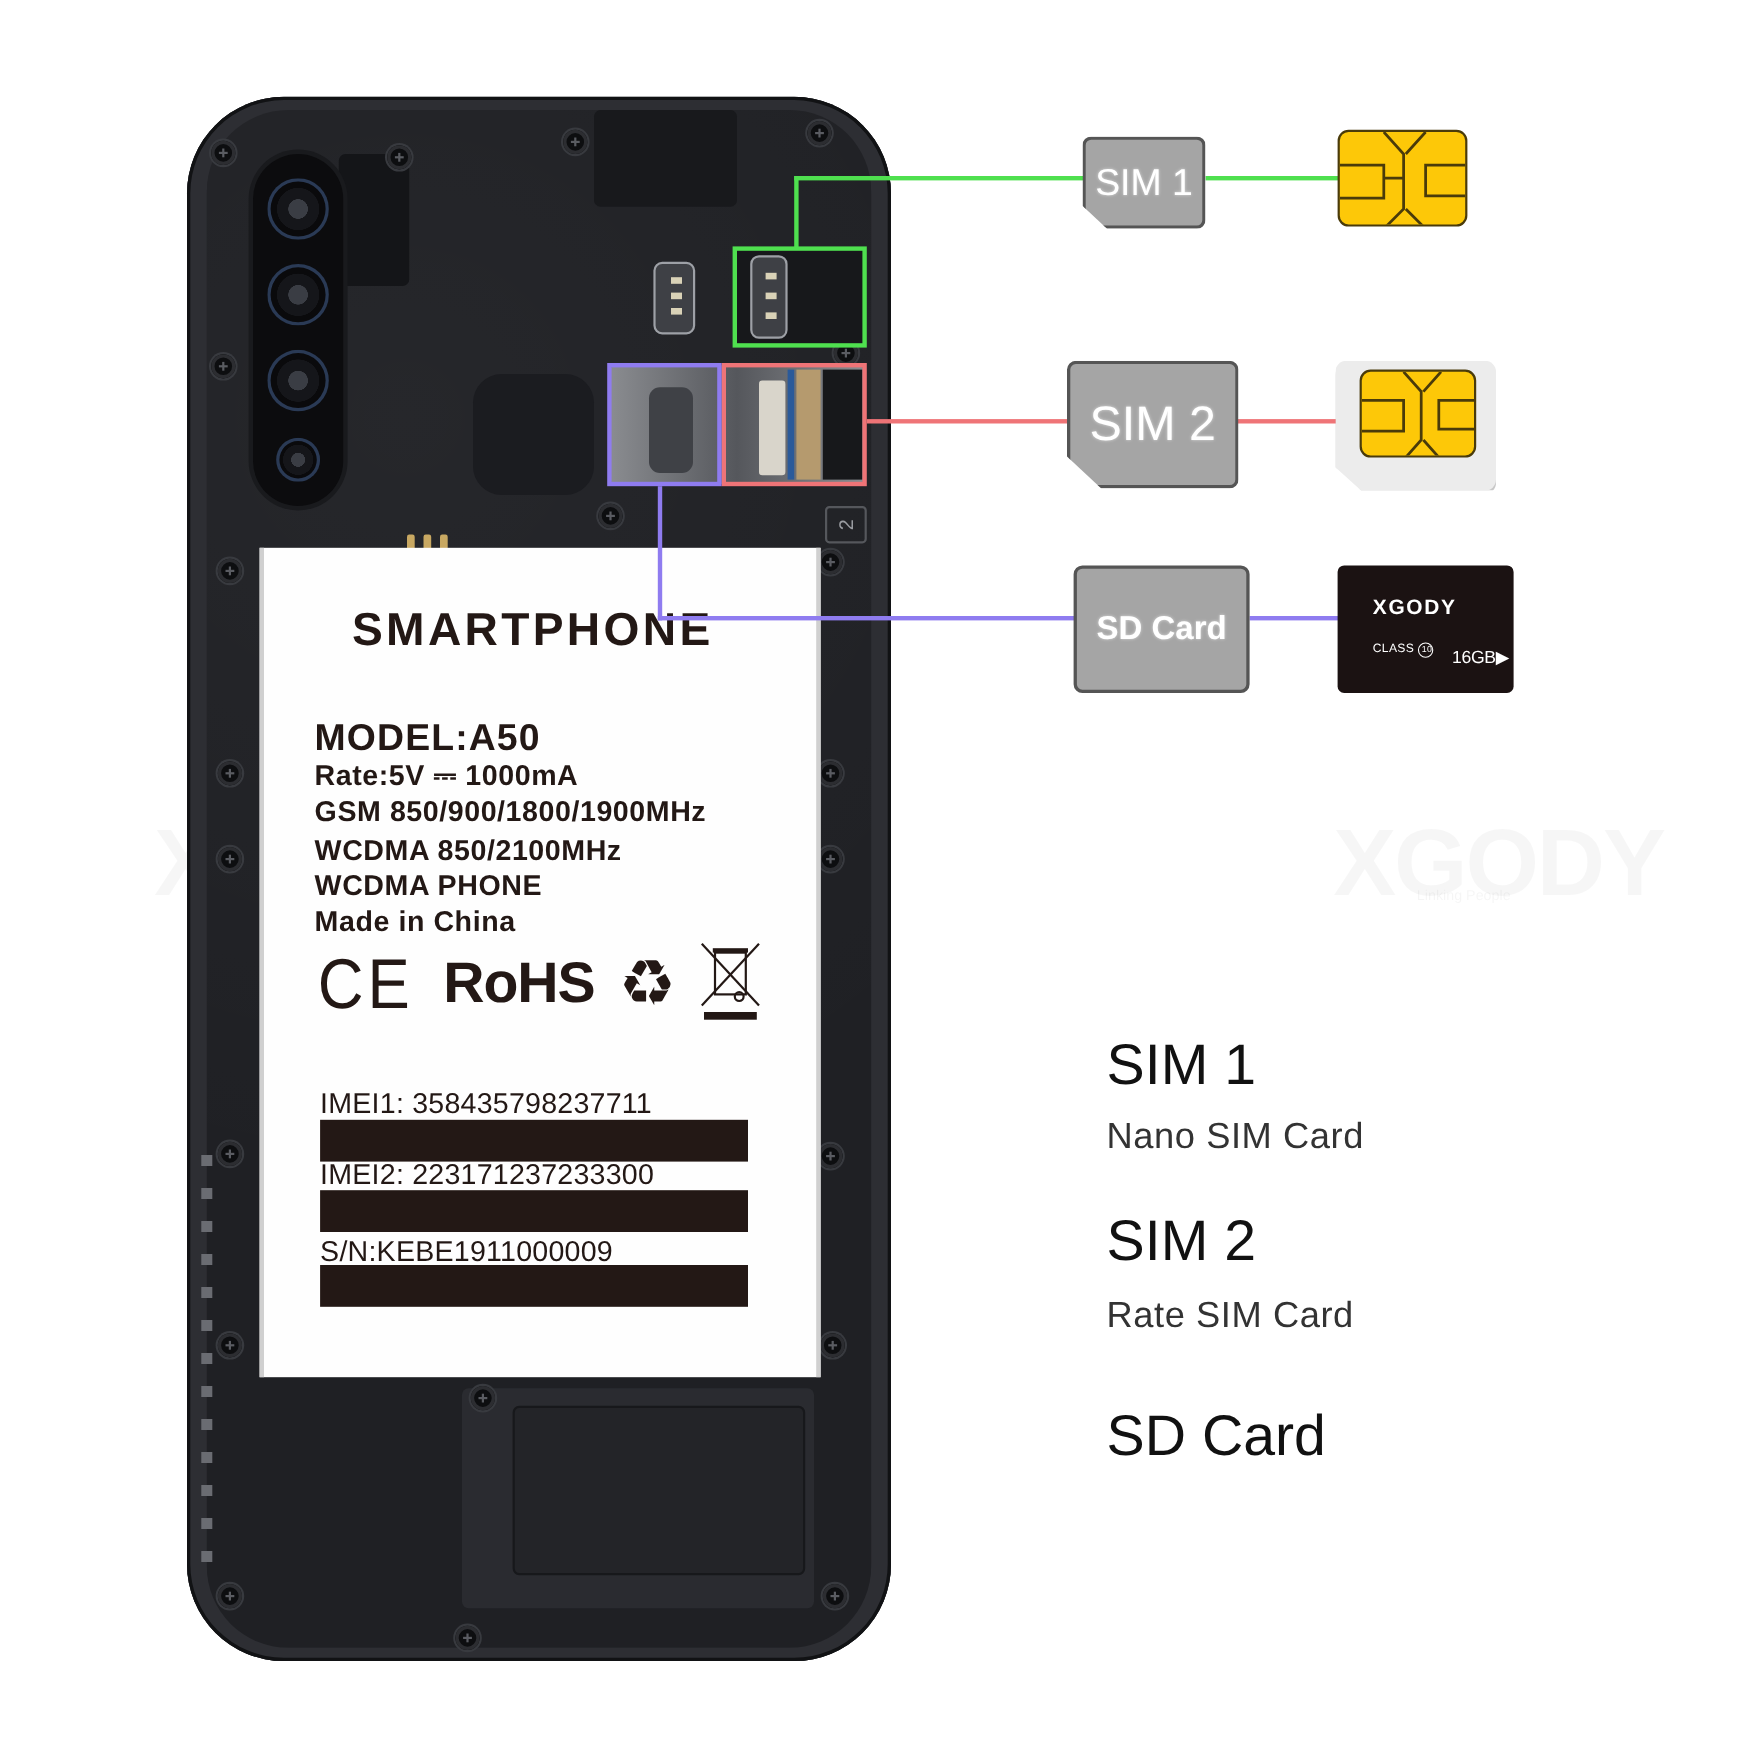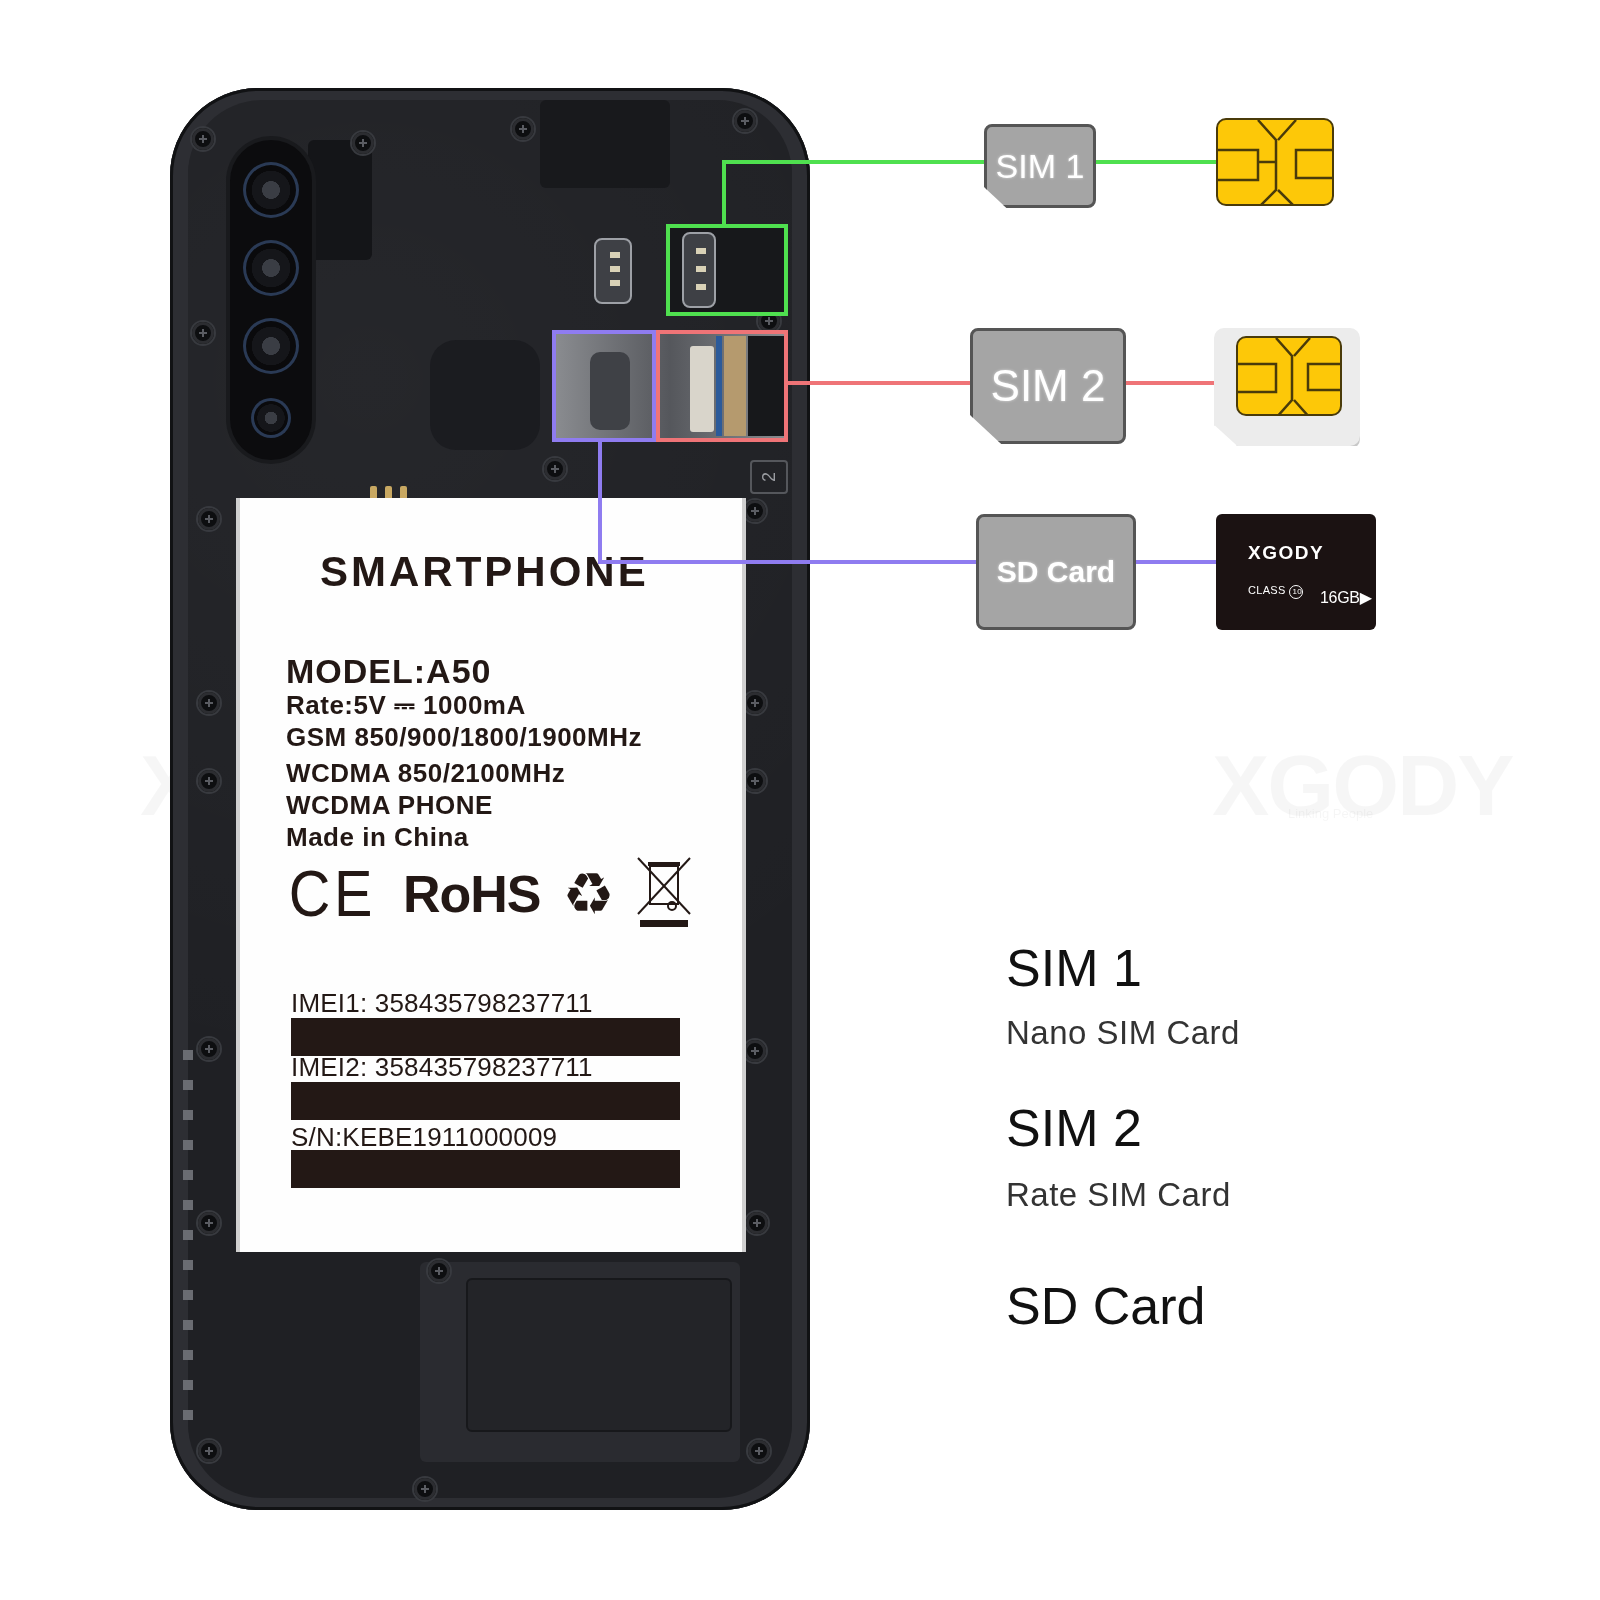--- a/index.html
+++ b/index.html
@@ -212,21 +212,21 @@
       <circle cx="36" cy="50" r="4" fill="none" stroke="#231815" stroke-width="2"></circle>
       <line x1="2" y1="2" x2="54" y2="58" stroke="#231815" stroke-width="2"></line>
       <line x1="54" y1="2" x2="2" y2="58" stroke="#231815" stroke-width="2"></line>
       <rect x="4" y="64" width="48" height="7" fill="#231815"></rect>
     </svg>
   </span>
 </div>
 
 <div class="imei-text" style="top:988px;">IMEI1: 358435798237711</div>
 <div class="barcode-bar" style="top:1018px;"></div>
-<div class="imei-text" style="top:1052px;">IMEI2: 358435798237711</div>
+<div class="imei-text" style="top:1052px;">IMEI2: 223171237233300</div>
 <div class="barcode-bar" style="top:1082px;"></div>
 <div class="imei-text" style="top:1122px;">S/N:KEBE1911000009</div>
 <div class="barcode-bar" style="top:1150px;"></div>
 
 <div class="abs" style="left:183px; top:1050px; width:10px; height:370px; background:repeating-linear-gradient(180deg,#6a6c72 0 10px,transparent 10px 30px);"></div>
 
 <div class="hl-box hl-green" style="left:666px; top:224px; width:122px; height:92px;"></div>
 <div class="hl-box hl-red" style="left:656px; top:330px; width:132px; height:112px;"></div>
 <div class="hl-box hl-purple" style="left:552px; top:330px; width:104px; height:112px;"></div>
 

